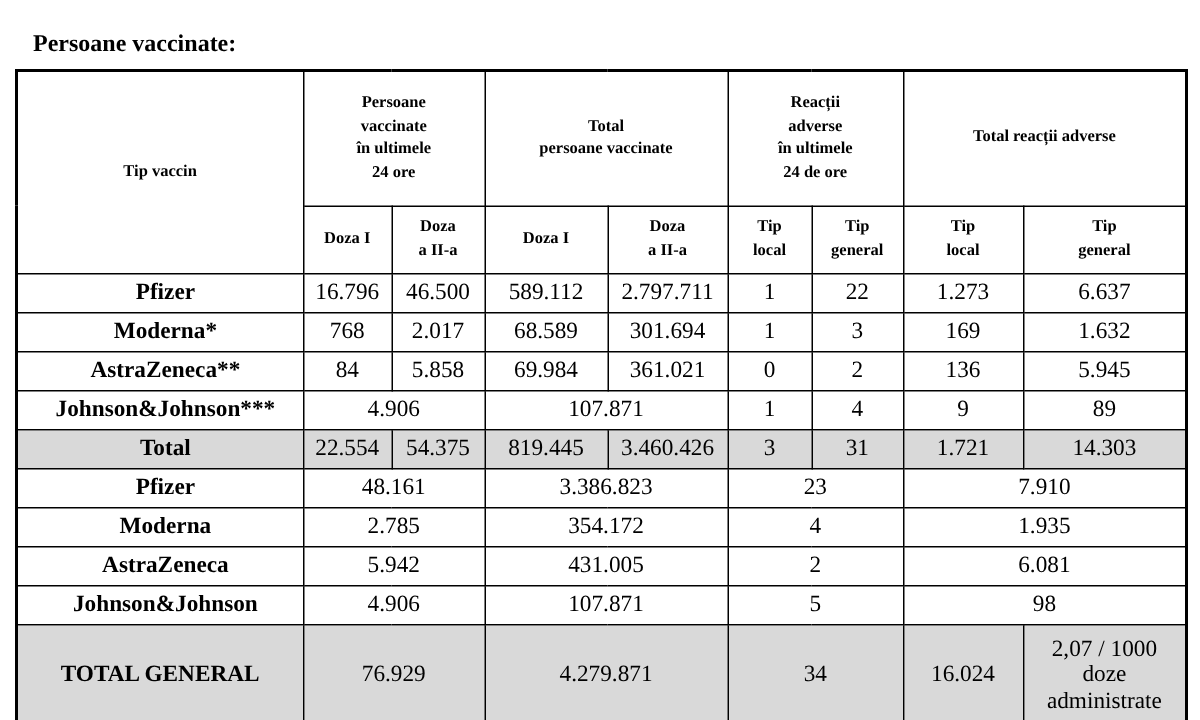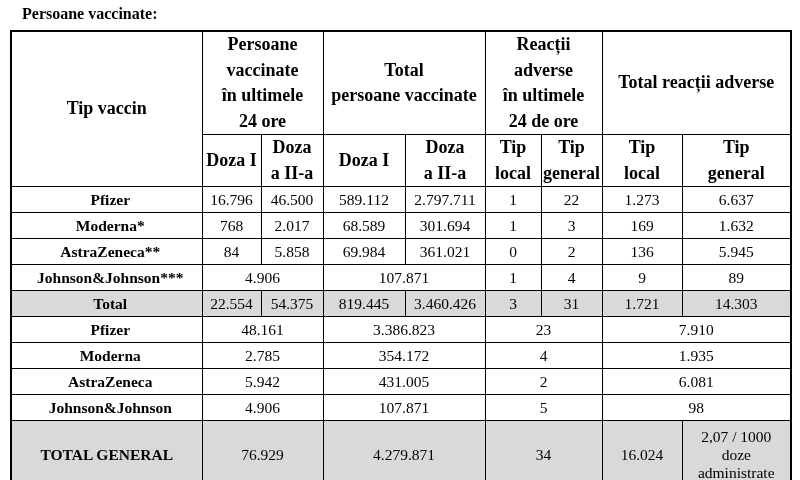--- a/index.html
+++ b/index.html
@@ -3,21 +3,21 @@
 <meta charset="utf-8">
 <style>
   html, body {
     margin: 0; padding: 0;
     width: 800px; height: 480px;
     background: #ffffff;
     font-family: "Liberation Serif", serif;
     color: #000;
     overflow: hidden;
   }
-  .page { position: relative; width: 800px; height: 424px; }
+  .page { position: relative; width: 800px; height: 424px; margin-top: 16px; }
   .title {
     margin: 0;
     position: absolute; left: 22px; top: 5px;
     font-size: 16px; font-weight: bold;
   }
   table.vax-table {
     position: absolute; left: 10px; top: 30px;
     width: 780px;
     border-collapse: collapse;
     table-layout: fixed;
@@ -26,21 +26,21 @@
   .vax-table th, .vax-table td {
     border: 1px solid #000;
     vertical-align: middle;
     white-space: pre-line;
     padding: 0;
     overflow: hidden;
   }
   .vax-table thead th {
     font-weight: bold;
     text-align: center;
-    font-size: 18px;
+    font-size: 11px;
     line-height: 1.42;
   }
   tr.hdr-group { height: 90px; }
   tr.hdr-sub   { height: 45px; }
   .vax-table tbody tr { height: 26px; }
   .vax-table tbody tr.tall { height: 69px; }
   .vax-table tbody td { font-size: 15.5px; line-height: 1.15; }
   td.label {
     text-align: center;
     padding-left: 7px;

